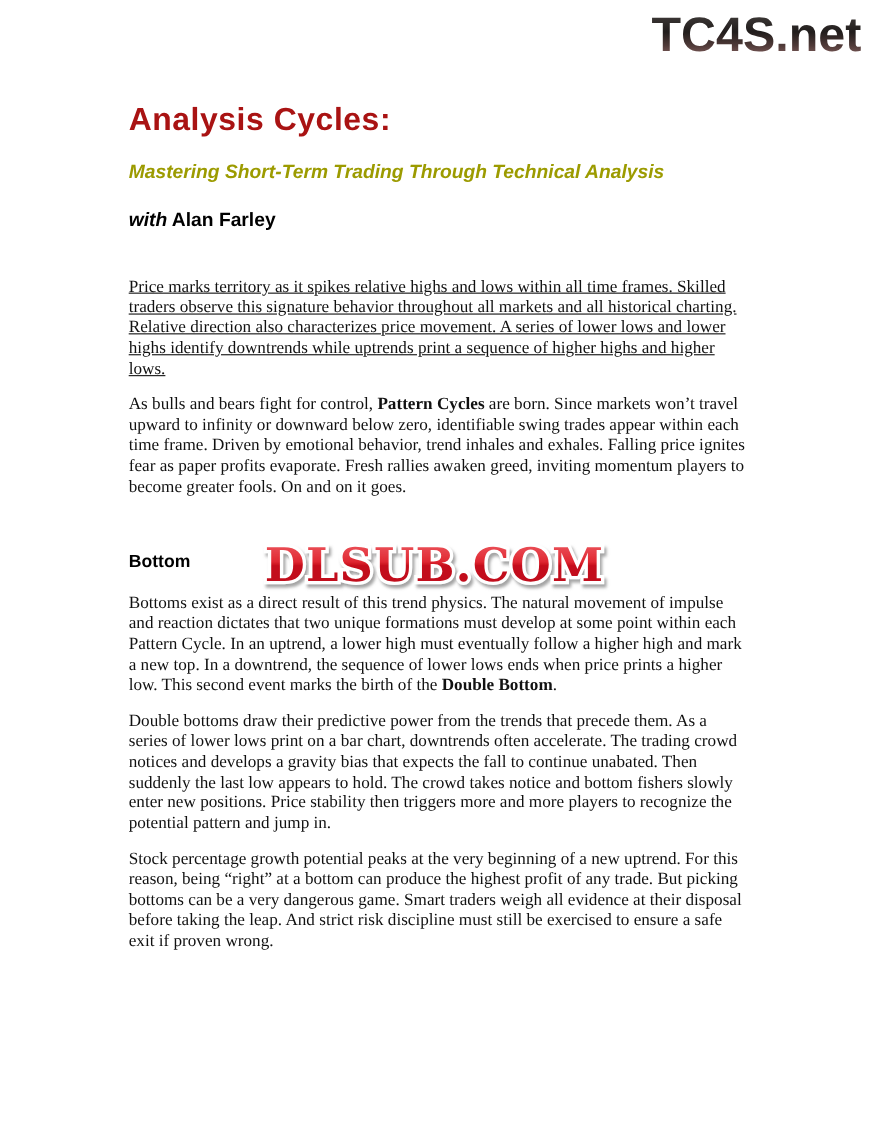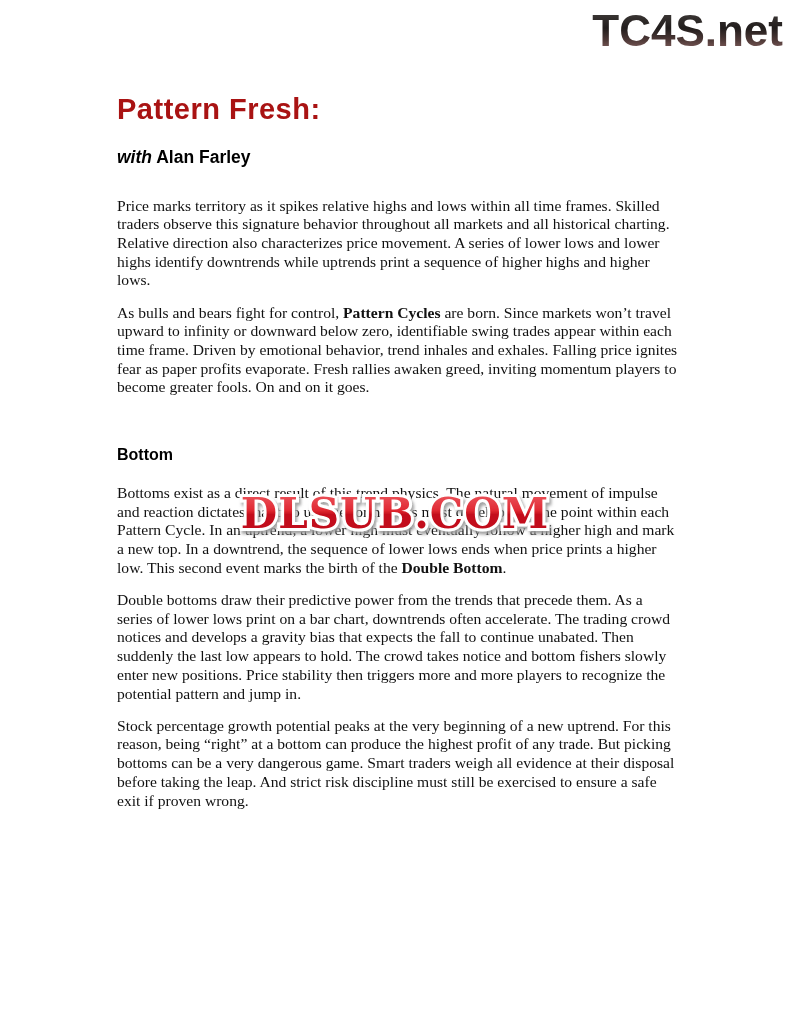--- a/index.html
+++ b/index.html
@@ -41,21 +41,21 @@
     margin: 20px 0 0 0;
     font: bold 16px/1 "Liberation Sans", sans-serif;
     color: #000000;
   }
   p.body {
     margin: 0 0 13.5px 0;
     font: 15.6px/18.7px "Liberation Serif", serif;
     color: #111111;
     text-align: left;
   }
-  p.body.first { margin-top: 30px; }
+  p.body.first { margin-top: 44px; text-decoration: underline; }
   .bi { font-weight: bold; }
   h3.section {
     margin: 50px 0 21px 0;
     font: bold 16px/1 "Liberation Sans", sans-serif;
     color: #000000;
   }
 </style>
 </head>
 <body>
 
@@ -67,21 +67,22 @@
         <stop offset="0" stop-color="#4a4543"></stop>
         <stop offset="0.45" stop-color="#211d1c"></stop>
         <stop offset="0.7" stop-color="#4f3a38"></stop>
         <stop offset="1" stop-color="#9b7170"></stop>
       </linearGradient>
     </defs>
     <text x="196" y="44" text-anchor="end" font-family="Liberation Sans, sans-serif" font-size="44" font-weight="bold" fill="url(#gradTop)">TC4S.net</text>
   </svg>
 
   <div class="content">
-    <h1 class="title">Pattern Fresh:</h1>
+    <h1 class="title">Analysis Cycles:</h1>
+    <h2 class="subtitle">Mastering Short-Term Trading Through Technical Analysis</h2>
     <p class="byline"><span class="with">with</span> <span>Alan Farley</span></p>
 
     <p class="body first">Price marks territory as it spikes relative highs and lows within all time frames. Skilled traders observe this signature behavior throughout all markets and all historical charting. Relative direction also characterizes price movement. A series of lower lows and lower highs identify downtrends while uptrends print a sequence of higher highs and higher lows.</p>
 
     <p class="body"><span>As bulls and bears fight for control, </span><span class="bi">Pattern Cycles</span><span> are born. Since markets won’t travel upward to infinity or downward below zero, identifiable swing trades appear within each time frame. Driven by emotional behavior, trend inhales and exhales. Falling price ignites fear as paper profits evaporate. Fresh rallies awaken greed, inviting momentum players to become greater fools. On and on it goes.</span></p>
 
     <h3 class="section">Bottom</h3>
 
     <p class="body"><span>Bottoms exist as a direct result of this trend physics. The natural movement of impulse and reaction dictates that two unique formations must develop at some point within each Pattern Cycle. In an uptrend, a lower high must eventually follow a higher high and mark a new top. In a downtrend, the sequence of lower lows ends when price prints a higher low. This second event marks the birth of the </span><span class="bi">Double Bottom</span><span>.</span></p>
 

